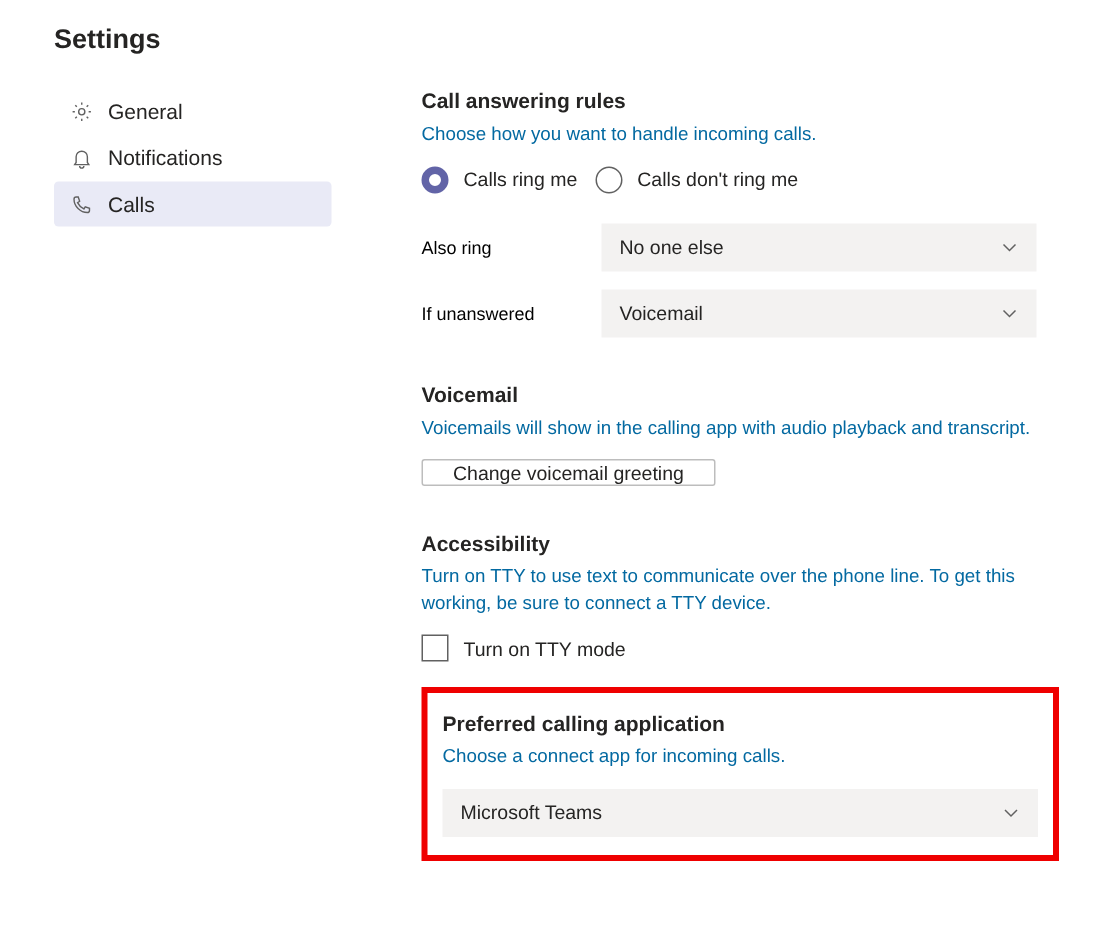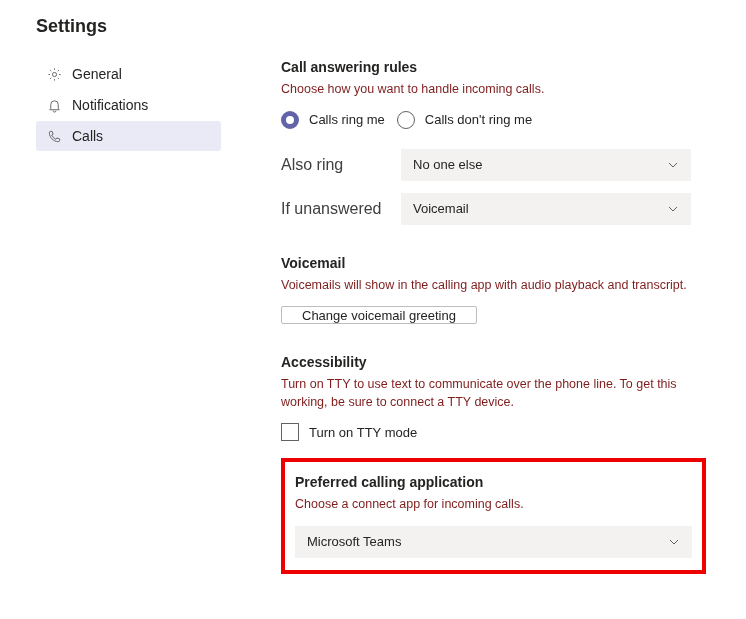--- a/index.html
+++ b/index.html
@@ -56,21 +56,21 @@
   }
   .section { margin-bottom: 30px; }
   .section-title {
     font-size: 14px;
     font-weight: 700;
     color: #252423;
     margin-bottom: 6px;
   }
   .section-desc {
     font-size: 12.5px;
-    color: #7f1d1d;
+    color: #0369a1;
     line-height: 1.4;
     margin-bottom: 12px;
   }
   .radio-row {
     display: flex;
     align-items: center;
     gap: 12px;
     font-size: 13px;
     color: #252423;
     margin-bottom: 20px;
@@ -91,22 +91,22 @@
   .radio.selected .radio-dot {
     border: 5px solid #6264a7;
   }
   .form-row {
     display: flex;
     align-items: center;
     margin-bottom: 12px;
   }
   .form-label {
     width: 120px;
-    font-size: 16px;
-    color: #404040;
+    font-size: 12px;
+    color: #000000;
   }
   .dropdown {
     flex: 1;
     max-width: 290px;
     height: 32px;
     background: #f3f2f1;
     display: flex;
     align-items: center;
     justify-content: space-between;
     padding: 0 12px;

